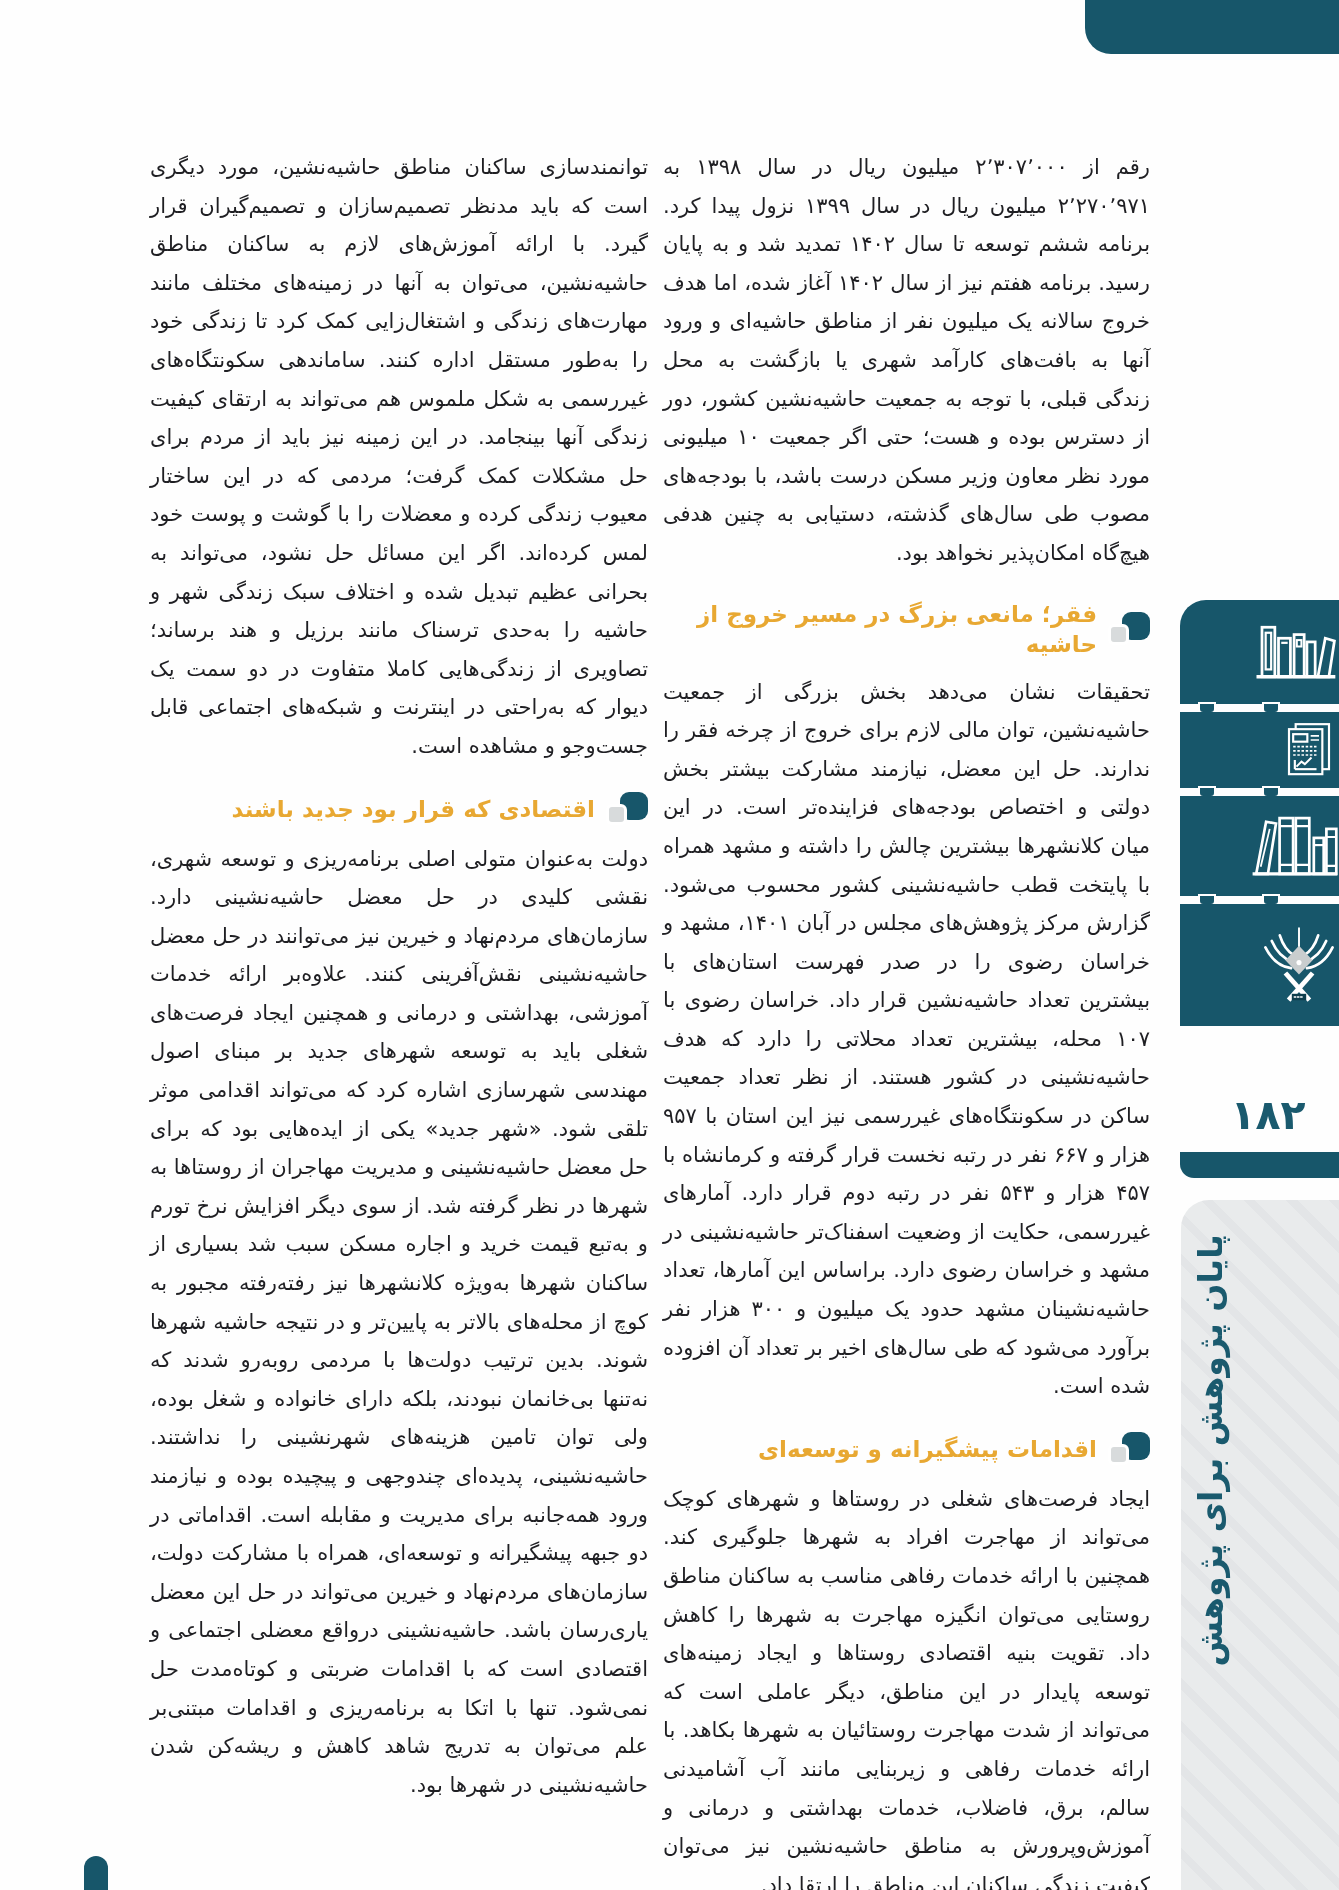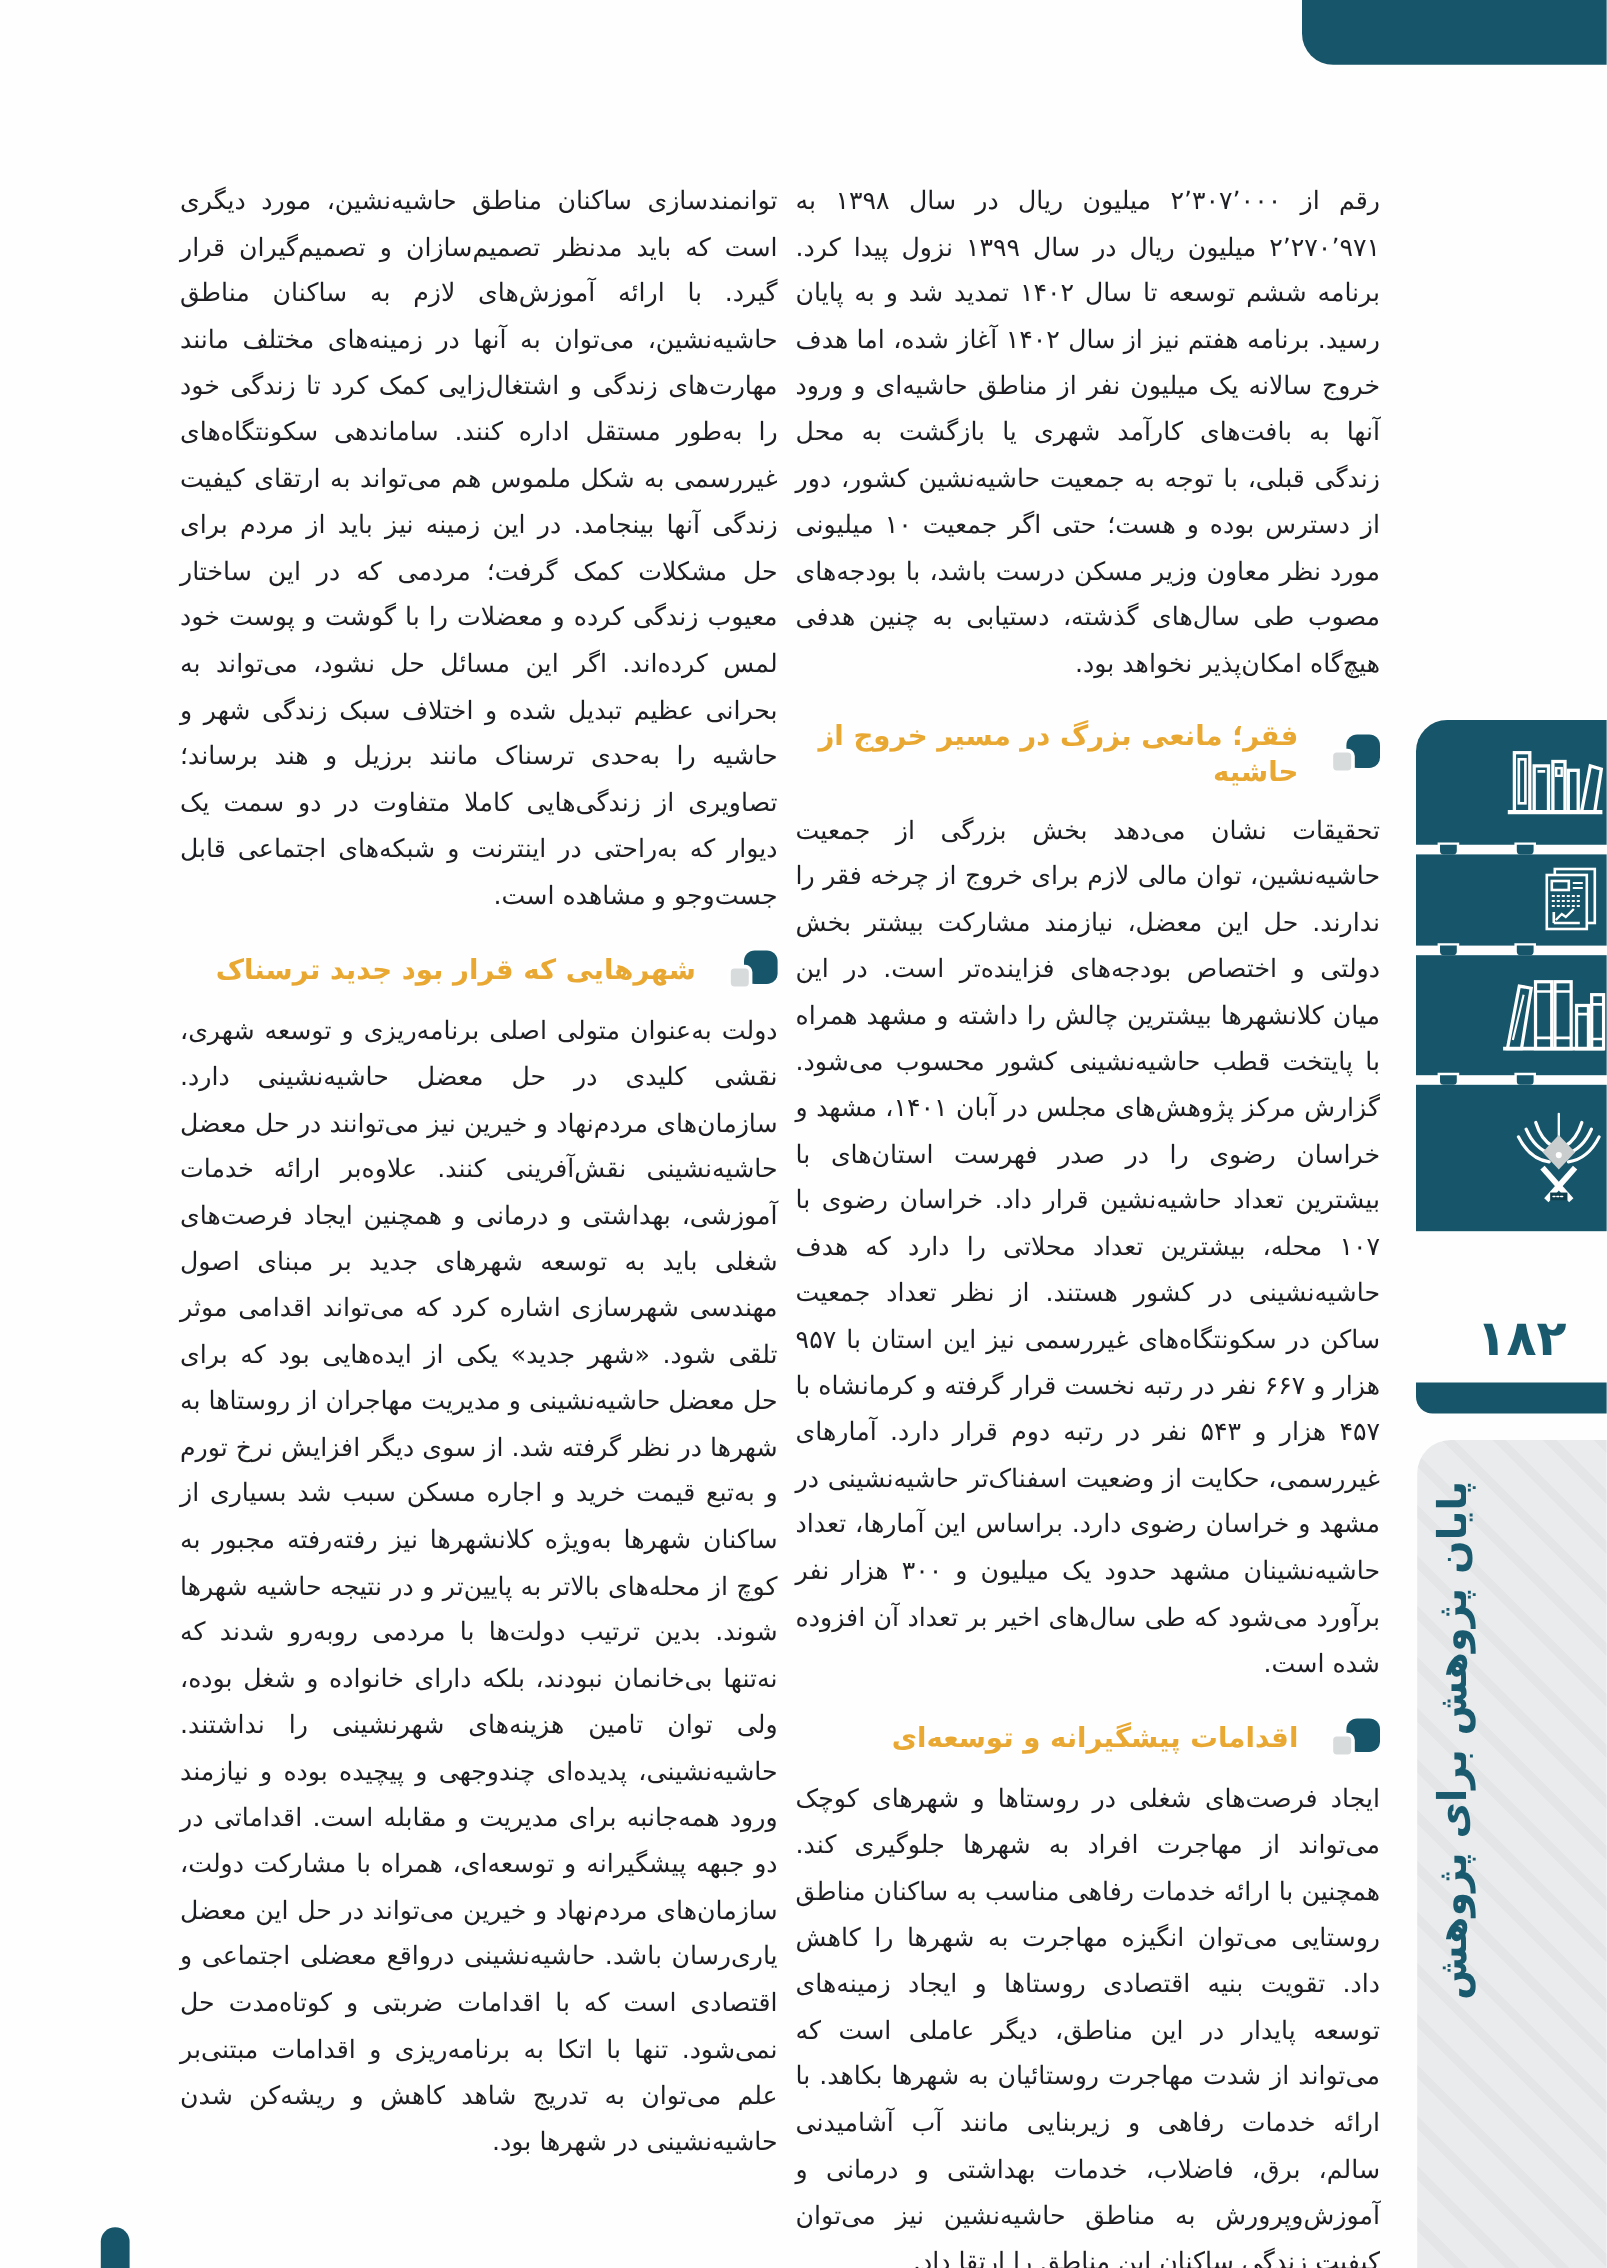--- a/index.html
+++ b/index.html
@@ -16,21 +16,21 @@
   }
 
   
   .col{position:absolute;top:148px;color:#1f1f23;}
   .col-right{left:663px;width:487px;}
   .col-left{left:150px;width:498px;}
   .para{
     margin:0 0 6px 0;font-size:21px;line-height:38.6px;
     text-align:justify;text-justify:inter-word;
   }
-  .hrow{display:flex;align-items:center;gap:24px;margin:26px 0 14px 0;}
+  .hrow{display:flex;align-items:center;gap:9px;margin:26px 0 14px 0;}
   .h-icon{position:relative;width:44px;height:34px;flex:0 0 auto;}
   .h-icon .big{
     position:absolute;right:0;top:0;width:28px;height:28px;
     background:#17566a;border-radius:9px;
   }
   .h-icon .small{
     position:absolute;right:21px;top:12px;width:15px;height:15px;
     background:#d8dbdc;border:3px solid #ffffff;border-radius:6px;
   }
   .h-text{color:#e8a832;font-size:23px;font-weight:bold;line-height:30px;}
@@ -99,21 +99,21 @@
       </div>
       <p class="para">ایجاد فرصت‌های شغلی در روستاها و شهرهای کوچک می‌تواند از مهاجرت افراد به شهرها جلوگیری کند. همچنین با ارائه خدمات رفاهی مناسب به ساکنان مناطق روستایی می‌توان انگیزه مهاجرت به شهرها را کاهش داد. تقویت بنیه اقتصادی روستاها و ایجاد زمینه‌های توسعه پایدار در این مناطق، دیگر عاملی است که می‌تواند از شدت مهاجرت روستائیان به شهرها بکاهد. با ارائه خدمات رفاهی و زیربنایی مانند آب آشامیدنی سالم، برق، فاضلاب، خدمات بهداشتی و درمانی و آموزش‌وپرورش به مناطق حاشیه‌نشین نیز می‌توان کیفیت زندگی ساکنان این مناطق را ارتقا داد.</p>
     </div>
   <div class="col col-left">
       <p class="para">توانمندسازی ساکنان مناطق حاشیه‌نشین، مورد دیگری است که باید مدنظر تصمیم‌سازان و تصمیم‌گیران قرار گیرد. با ارائه آموزش‌های لازم به ساکنان مناطق حاشیه‌نشین، می‌توان به آنها در زمینه‌های مختلف مانند مهارت‌های زندگی و اشتغال‌زایی کمک کرد تا زندگی خود را به‌طور مستقل اداره کنند. ساماندهی سکونتگاه‌های غیررسمی به شکل ملموس هم می‌تواند به ارتقای کیفیت زندگی آنها بینجامد. در این زمینه نیز باید از مردم برای حل مشکلات کمک گرفت؛ مردمی که در این ساختار معیوب زندگی کرده و معضلات را با گوشت و پوست خود لمس کرده‌اند. اگر این مسائل حل نشود، می‌تواند به بحرانی عظیم تبدیل شده و اختلاف سبک زندگی شهر و حاشیه را به‌حدی ترسناک مانند برزیل و هند برساند؛ تصاویری از زندگی‌هایی کاملا متفاوت در دو سمت یک دیوار که به‌راحتی در اینترنت و شبکه‌های اجتماعی قابل جست‌وجو و مشاهده است.</p>
       <div class="hrow">
         <span class="h-icon">
           <span class="big"></span>
           <span class="small"></span>
         </span>
-        <span class="h-text">شهرهایی که قرار بود جدید ترسناک</span>
+        <span class="h-text">اقتصادی که قرار بود جدید باشند</span>
       </div>
       <p class="para">دولت به‌عنوان متولی اصلی برنامه‌ریزی و توسعه شهری، نقشی کلیدی در حل معضل حاشیه‌نشینی دارد. سازمان‌های مردم‌نهاد و خیرین نیز می‌توانند در حل معضل حاشیه‌نشینی نقش‌آفرینی کنند. علاوه‌بر ارائه خدمات آموزشی، بهداشتی و درمانی و همچنین ایجاد فرصت‌های شغلی باید به توسعه شهرهای جدید بر مبنای اصول مهندسی شهرسازی اشاره کرد که می‌تواند اقدامی موثر تلقی شود. «شهر جدید» یکی از ایده‌هایی بود که برای حل معضل حاشیه‌نشینی و مدیریت مهاجران از روستاها به شهرها در نظر گرفته شد. از سوی دیگر افزایش نرخ تورم و به‌تبع قیمت خرید و اجاره مسکن سبب شد بسیاری از ساکنان شهرها به‌ویژه کلانشهرها نیز رفته‌رفته مجبور به کوچ از محله‌های بالاتر به پایین‌تر و در نتیجه حاشیه شهرها شوند. بدین ترتیب دولت‌ها با مردمی روبه‌رو شدند که نه‌تنها بی‌خانمان نبودند، بلکه دارای خانواده و شغل بوده، ولی توان تامین هزینه‌های شهرنشینی را نداشتند. حاشیه‌نشینی، پدیده‌ای چندوجهی و پیچیده بوده و نیازمند ورود همه‌جانبه برای مدیریت و مقابله است. اقداماتی در دو جبهه پیشگیرانه و توسعه‌ای، همراه با مشارکت دولت، سازمان‌های مردم‌نهاد و خیرین می‌تواند در حل این معضل یاری‌رسان باشد. حاشیه‌نشینی درواقع معضلی اجتماعی و اقتصادی است که با اقدامات ضربتی و کوتاه‌مدت حل نمی‌شود. تنها با اتکا به برنامه‌ریزی و اقدامات مبتنی‌بر علم می‌توان به تدریج شاهد کاهش و ریشه‌کن شدن حاشیه‌نشینی در شهرها بود.</p>
     </div>
 
   <div class="sb-box sb-box1">
     <svg width="88" height="86" viewBox="0 0 96 86" fill="none" stroke="#ffffff" stroke-width="3">
       <rect x="12" y="16" width="14" height="54"></rect>
       <rect x="16" y="22" width="6" height="40" stroke-width="2.4"></rect>
       <rect x="30" y="28" width="13" height="42"></rect>
       <line x1="33" y1="33" x2="40" y2="33" stroke-width="2.4"></line>

